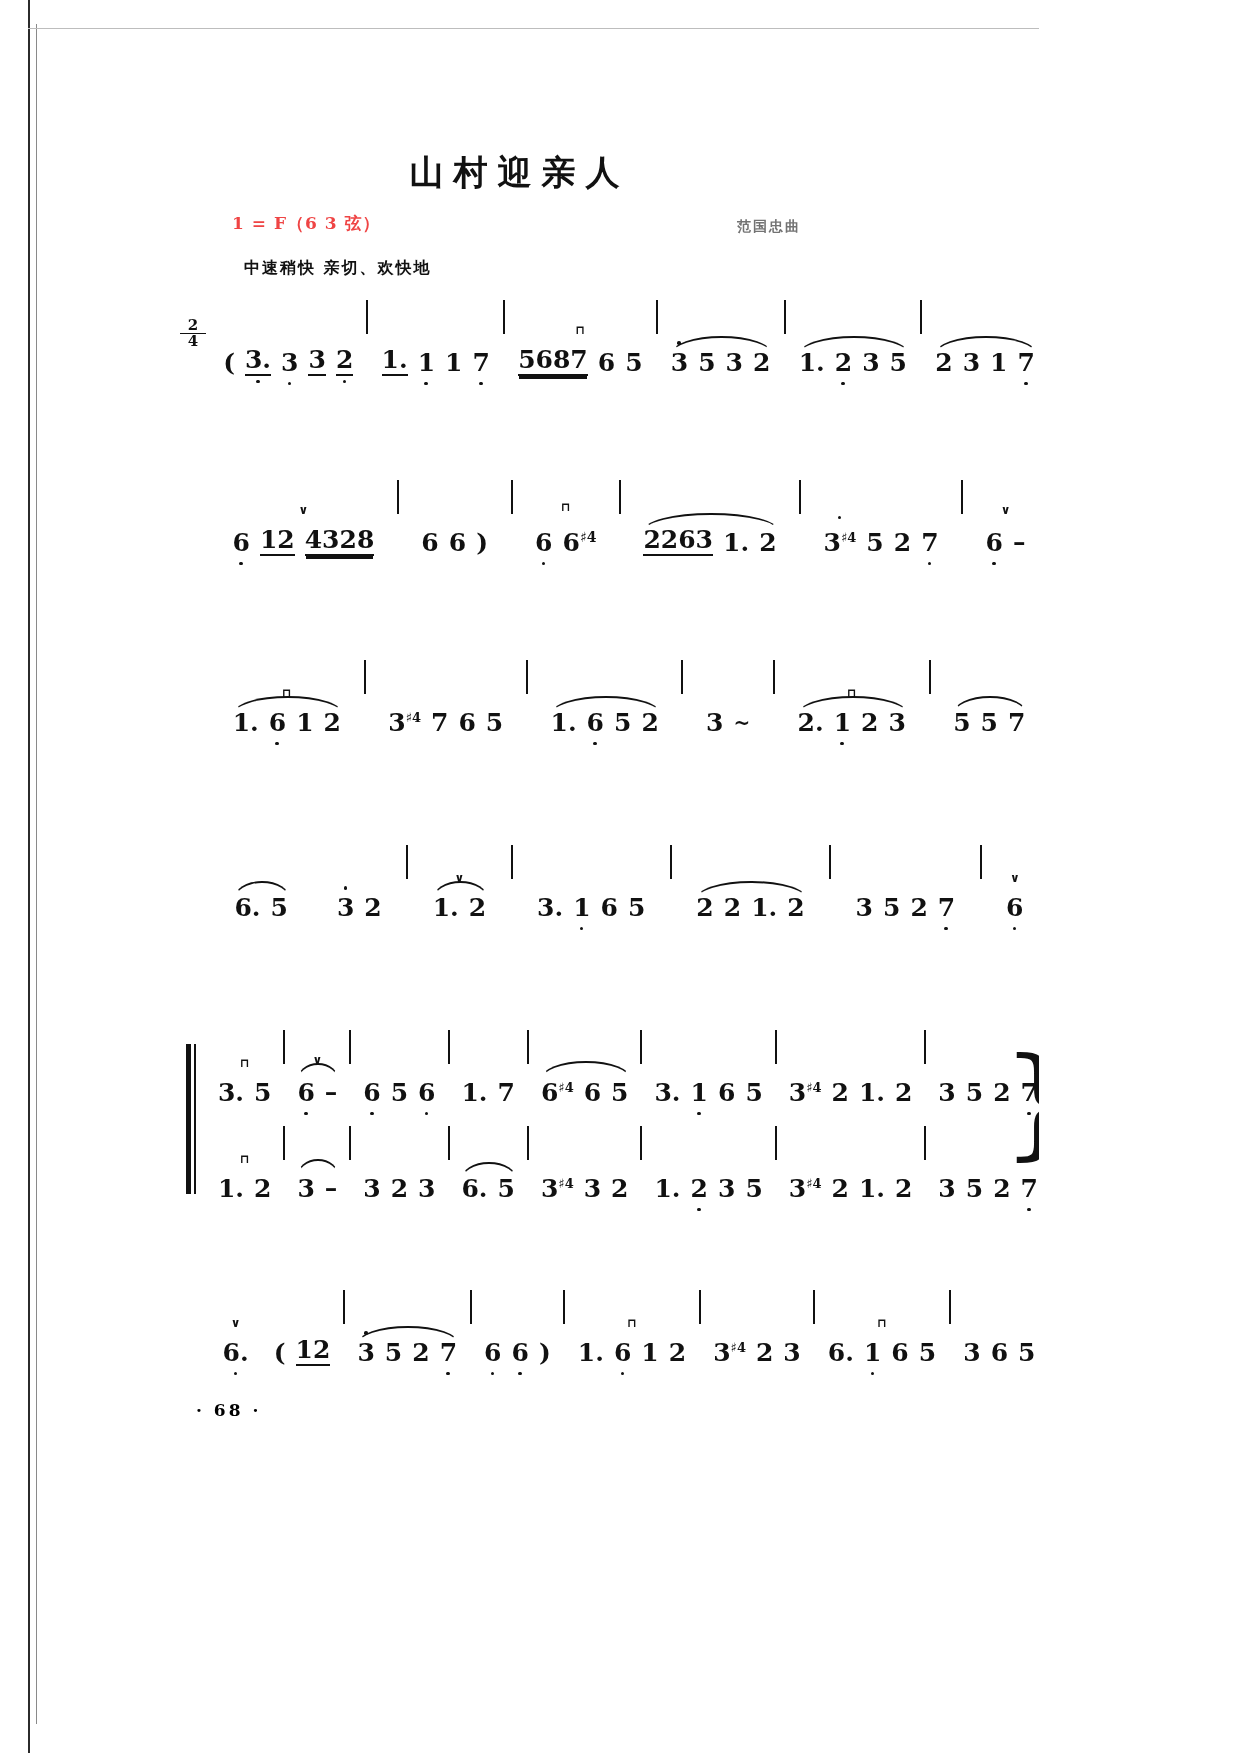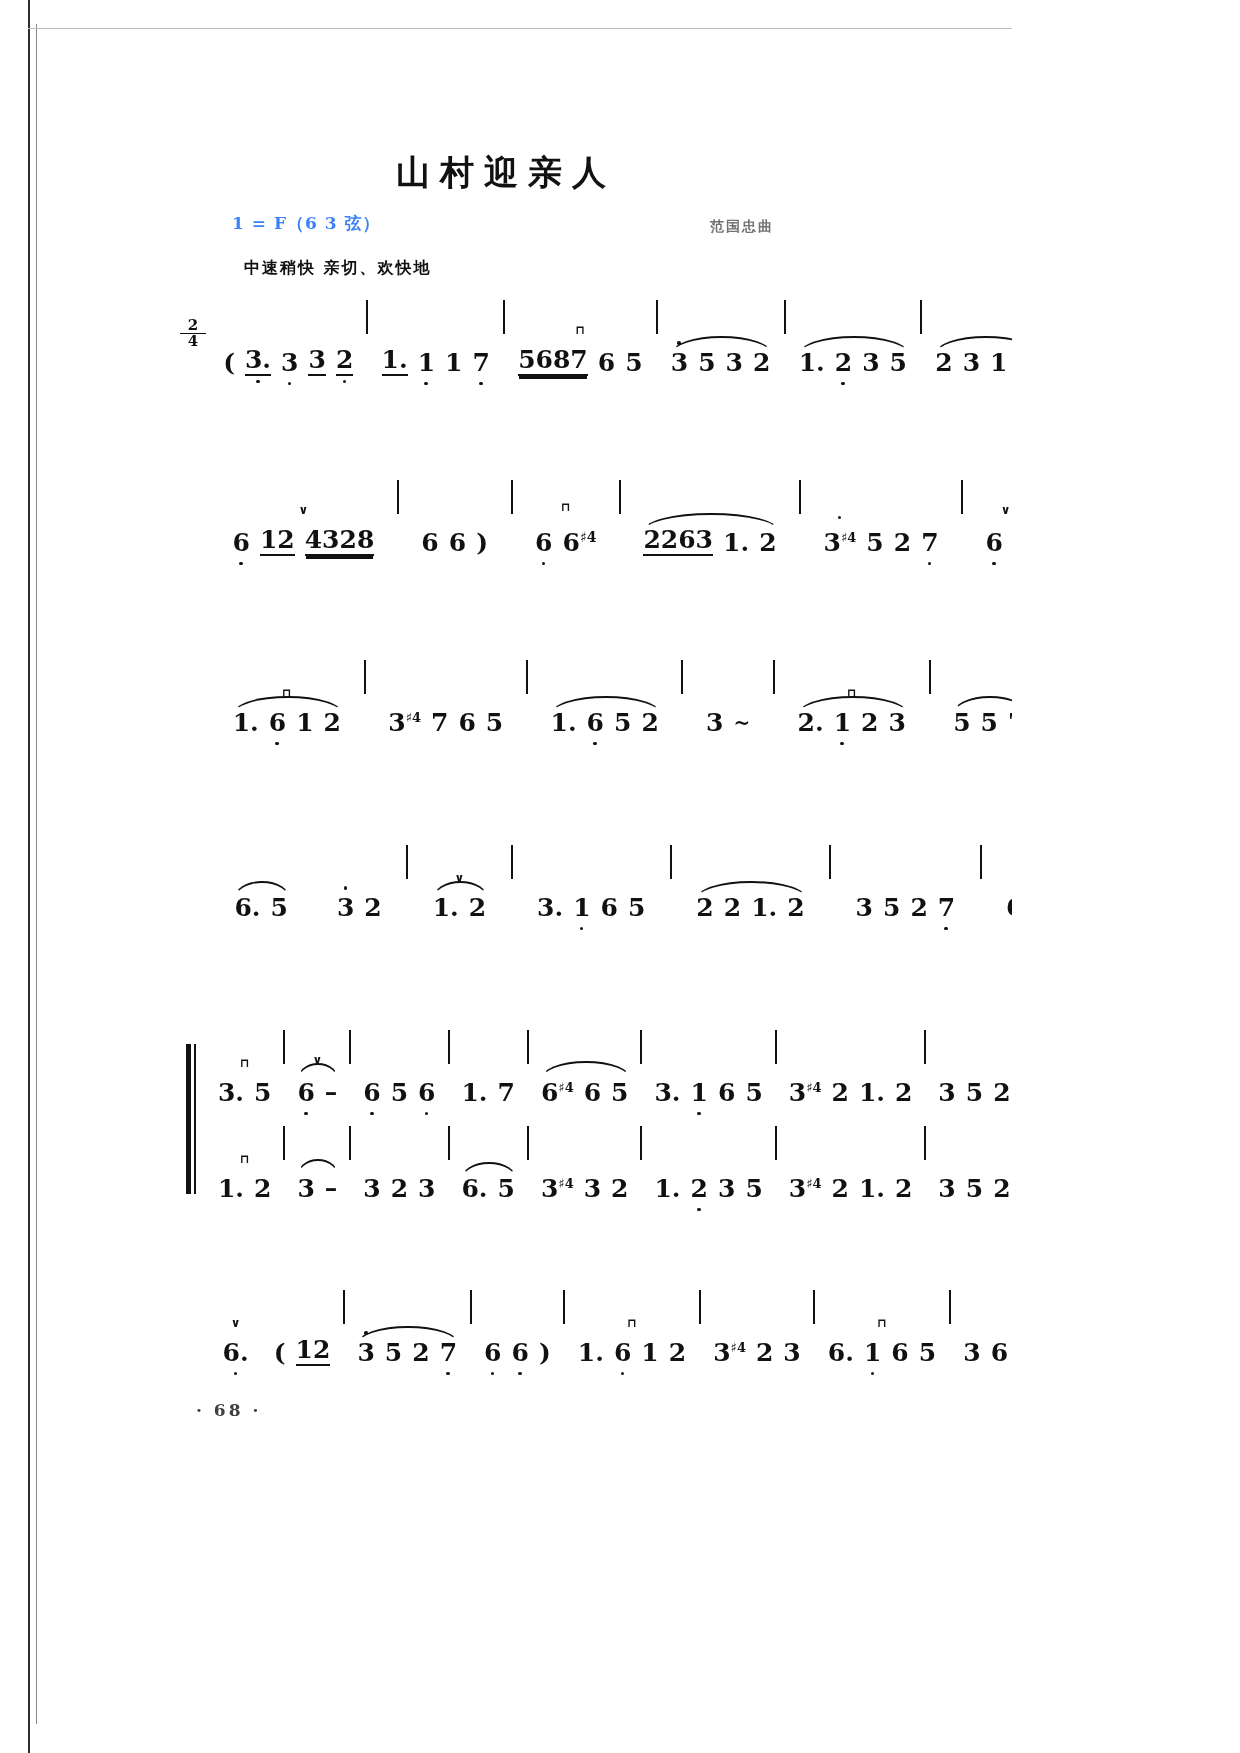--- a/index.html
+++ b/index.html
@@ -9,20 +9,21 @@
   }
   body {
     font-family: "Liberation Serif", serif;
   }
   .page {
     position: relative;
     width: 1012px;
     height: 1753px;
     background: #ffffff;
     overflow: hidden;
+    padding-left: 27px;
   }
   
   .scan-edge-left {
     position: absolute;
     left: 28px; top: 0; width: 2px; height: 1753px;
     background: #2b2b2b;
   }
   .scan-edge-left2 {
     position: absolute;
     left: 36px; top: 24px; width: 1px; height: 1700px;
@@ -50,21 +51,21 @@
     letter-spacing: 10px;
     color: #111;
   }
   .key-sig {
     position: absolute;
     left: 232px;
     top: 212px;
     font-family: "DejaVu Serif", serif;
     font-size: 17px;
     font-weight: bold;
-    color: #3b82f6;
+    color: #ef4444;
     letter-spacing: 1px;
   }
   .composer {
     position: absolute;
     right: 238px;
     top: 218px;
     font-family: "DejaVu Serif", serif;
     font-size: 14px;
     font-weight: bold;
     color: #737373;
@@ -202,21 +203,21 @@
     line-height: 100px;
   }
   .page-num {
     position: absolute;
     left: 196px;
     top: 1400px;
     font-family: "DejaVu Serif", serif;
     font-size: 17px;
     font-weight: bold;
     letter-spacing: 3px;
-    color: #404040;
+    color: #000000;
   }
 </style>
 </head>
 <body>
 
 <div class="page">
 
   <div class="scan-edge-left"></div>
   <div class="scan-edge-left2"></div>
   <div class="scan-edge-top"></div>

